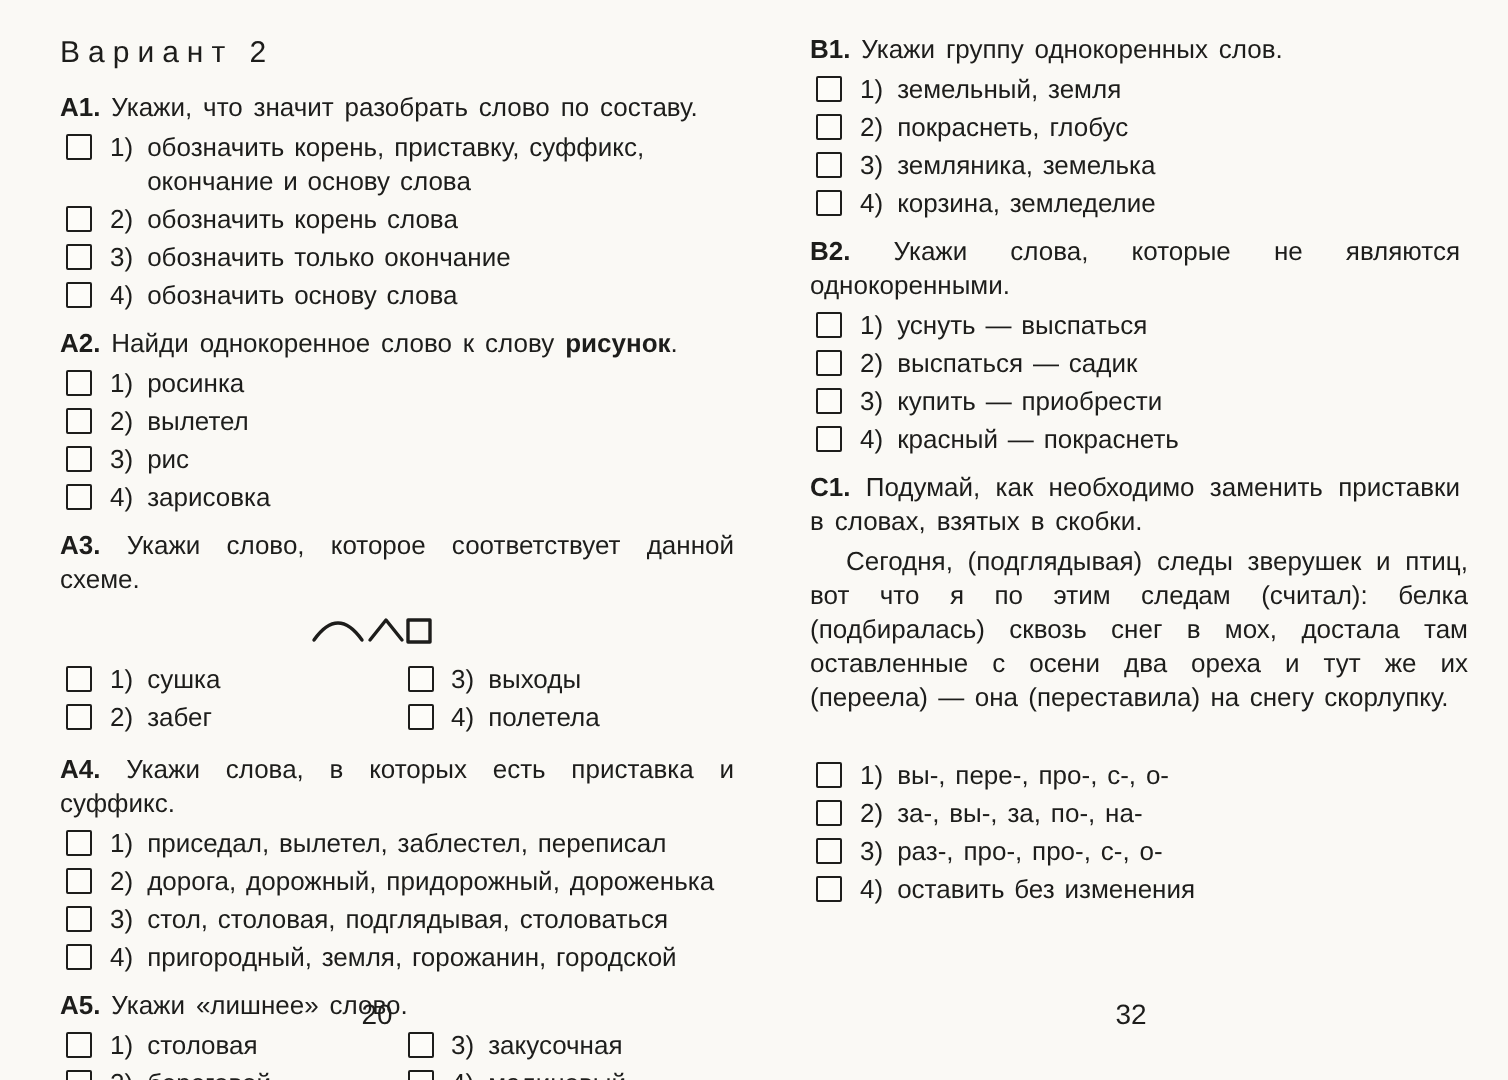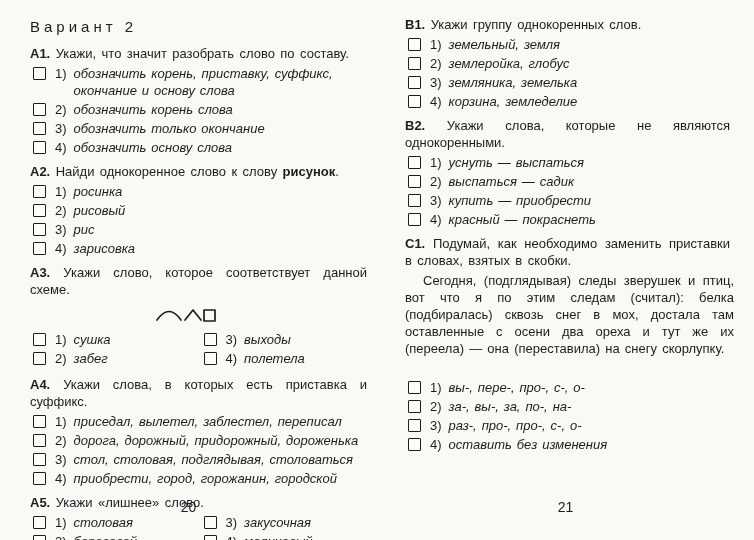--- a/index.html
+++ b/index.html
@@ -69,21 +69,21 @@
   .checkbox {
     flex: 0 0 auto;
     width: 11px; height: 11px;
     border: 1.7px solid #1d1d1b;
     border-radius: 1px;
     background: #fdfcf9;
     margin: 2px 9px 0 3px;
     cursor: pointer;
   }
   .opt-num { margin-right: 7px; white-space: nowrap; }
-  .opt-text { word-spacing: 0.1em; font-style: italic; }
+  .opt-text { word-spacing: 0.1em; }
 
   .scheme {
     display: flex;
     justify-content: center;
     margin: 3px 30px 6px 0;
   }
   .scheme svg { display: block; }
 
   .page-num {
     position: absolute;
@@ -132,21 +132,21 @@
       <p class="prompt"><span class="qlabel">А2.</span> <span>Найди однокоренное слово к слову</span> <span class="bold-word">рисунок</span><span>.</span></p>
       <div class="options">
         <div class="option">
           <span class="checkbox"></span>
           <span class="opt-num">1)</span>
           <span class="opt-text">росинка</span>
         </div>
         <div class="option">
           <span class="checkbox"></span>
           <span class="opt-num">2)</span>
-          <span class="opt-text">рисовый</span>
+          <span class="opt-text">вылетел</span>
         </div>
         <div class="option">
           <span class="checkbox"></span>
           <span class="opt-num">3)</span>
           <span class="opt-text">рис</span>
         </div>
         <div class="option">
           <span class="checkbox"></span>
           <span class="opt-num">4)</span>
           <span class="opt-text">зарисовка</span>
@@ -201,21 +201,21 @@
           <span class="opt-text">дорога, дорожный, придорожный, дороженька</span>
         </div>
         <div class="option">
           <span class="checkbox"></span>
           <span class="opt-num">3)</span>
           <span class="opt-text">стол, столовая, подглядывая, столоваться</span>
         </div>
         <div class="option">
           <span class="checkbox"></span>
           <span class="opt-num">4)</span>
-          <span class="opt-text">приобрести, город, горожанин, городской</span>
+          <span class="opt-text">пригородный, земля, горожанин, городской</span>
         </div>
       </div>
     </section>
 
     <section class="question">
       <p class="prompt"><span class="qlabel">А5.</span> <span>Укажи «лишнее» слово.</span></p>
       <div class="options two-col">
         <div class="option">
           <span class="checkbox"></span>
           <span class="opt-num">1)</span>
@@ -248,21 +248,21 @@
       <p class="prompt"><span class="qlabel">В1.</span> <span>Укажи группу однокоренных слов.</span></p>
       <div class="options">
         <div class="option">
           <span class="checkbox"></span>
           <span class="opt-num">1)</span>
           <span class="opt-text">земельный, земля</span>
         </div>
         <div class="option">
           <span class="checkbox"></span>
           <span class="opt-num">2)</span>
-          <span class="opt-text">землеройка, глобус</span>
+          <span class="opt-text">покраснеть, глобус</span>
         </div>
         <div class="option">
           <span class="checkbox"></span>
           <span class="opt-num">3)</span>
           <span class="opt-text">земляника, земелька</span>
         </div>
         <div class="option">
           <span class="checkbox"></span>
           <span class="opt-num">4)</span>
           <span class="opt-text">корзина, земледелие</span>
@@ -316,16 +316,16 @@
           <span class="opt-text">раз-, про-, про-, с-, о-</span>
         </div>
         <div class="option">
           <span class="checkbox"></span>
           <span class="opt-num">4)</span>
           <span class="opt-text">оставить без изменения</span>
         </div>
       </div>
     </section>
 
-    <div class="page-num">21</div>
+    <div class="page-num">32</div>
   </div>
 
 </div>
 
 </body></html>

